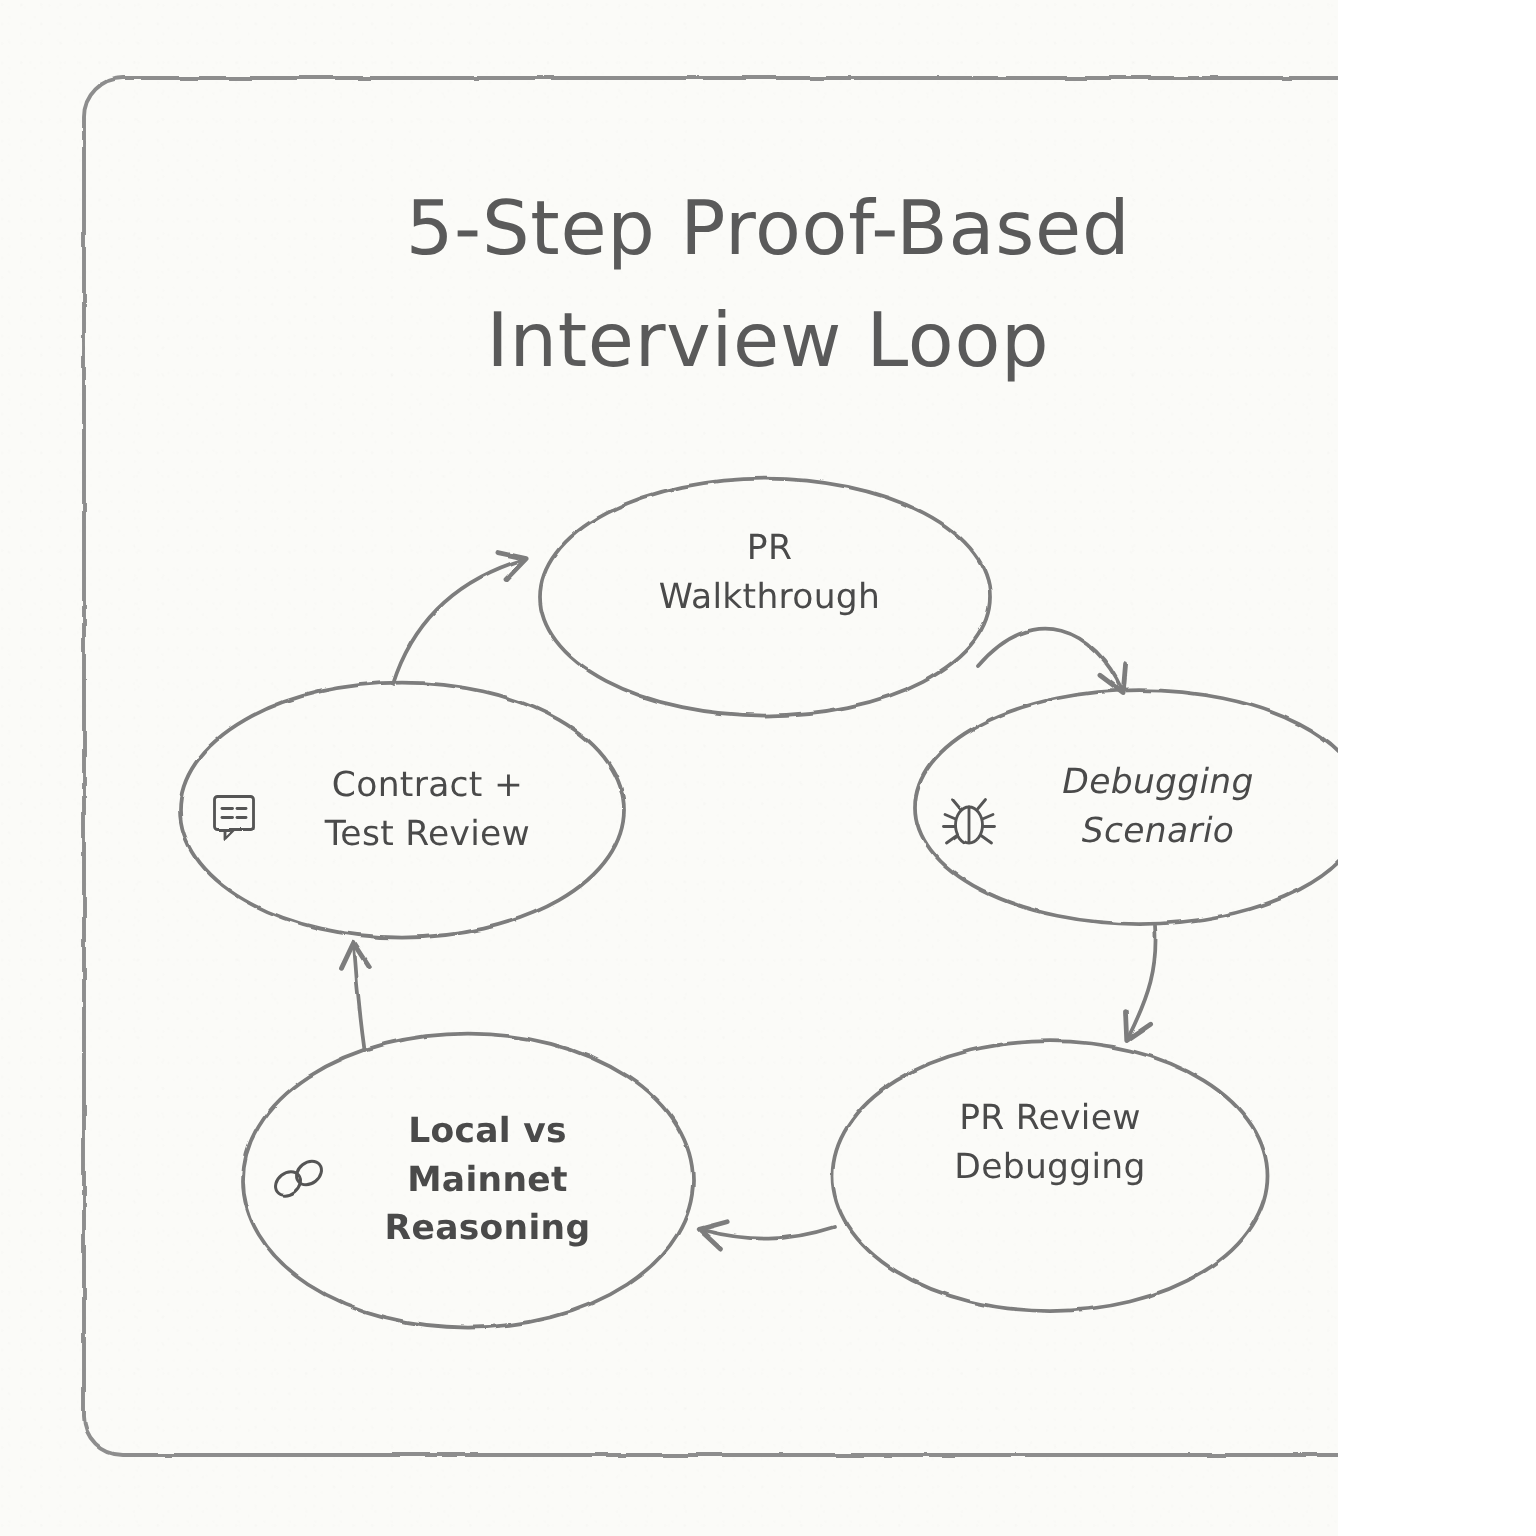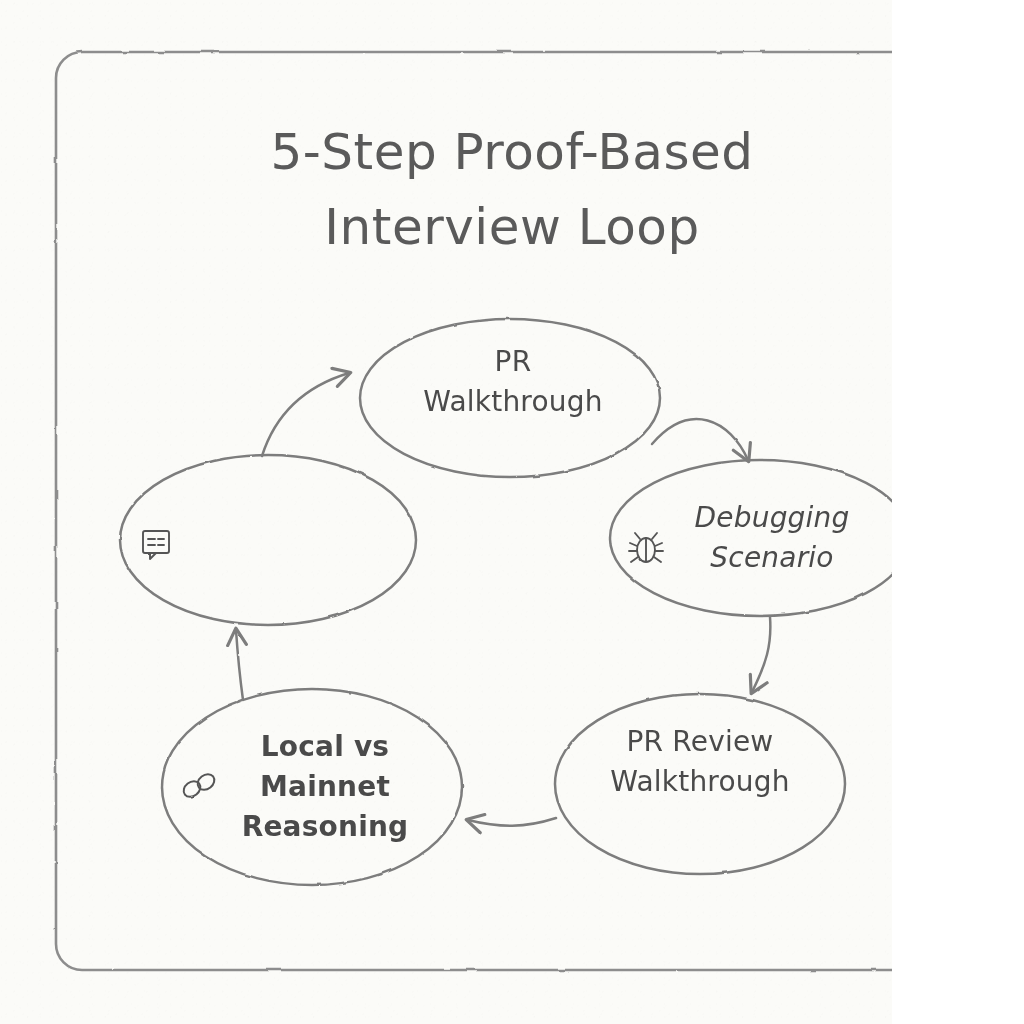--- a/index.html
+++ b/index.html
@@ -34,21 +34,21 @@
     position: absolute;
     inset: 0;
     width: 1024px;
     height: 1024px;
   }
   .node-label {
     position: absolute;
     text-align: center;
     color: #4a4a4a;
     font-family: "DejaVu Sans", sans-serif;
-    font-size: 28px;
+    font-size: 23px;
     line-height: 1.42;
     letter-spacing: 0.2px;
     white-space: pre-line;
     pointer-events: none;
     transform: translate(-50%, -50%);
   }
   .title {
     position: absolute;
     left: 512px;
     top: 190px;
@@ -136,20 +136,22 @@
   <div class="title">5-Step Proof-Based
 Interview Loop</div>
 
   <div class="node-label" style="left:513px; top:382px;">PR
 Walkthrough</div>
 
   <div class="node-label" style="left:772px; top:538px;font-style:italic;">Debugging
 Scenario</div>
 
   <div class="node-label" style="left:700px; top:762px;">PR Review
-Walkthrough</div>
+Debugging</div>
 
   <div class="node-label" style="left:325px; top:787px;font-weight:bold;">Local vs
 Mainnet
 Reasoning</div>
 
+  <div class="node-label" style="left:285px; top:540px;">Contract +
+Test Review</div>
 
 </div>
 
 </body></html>

